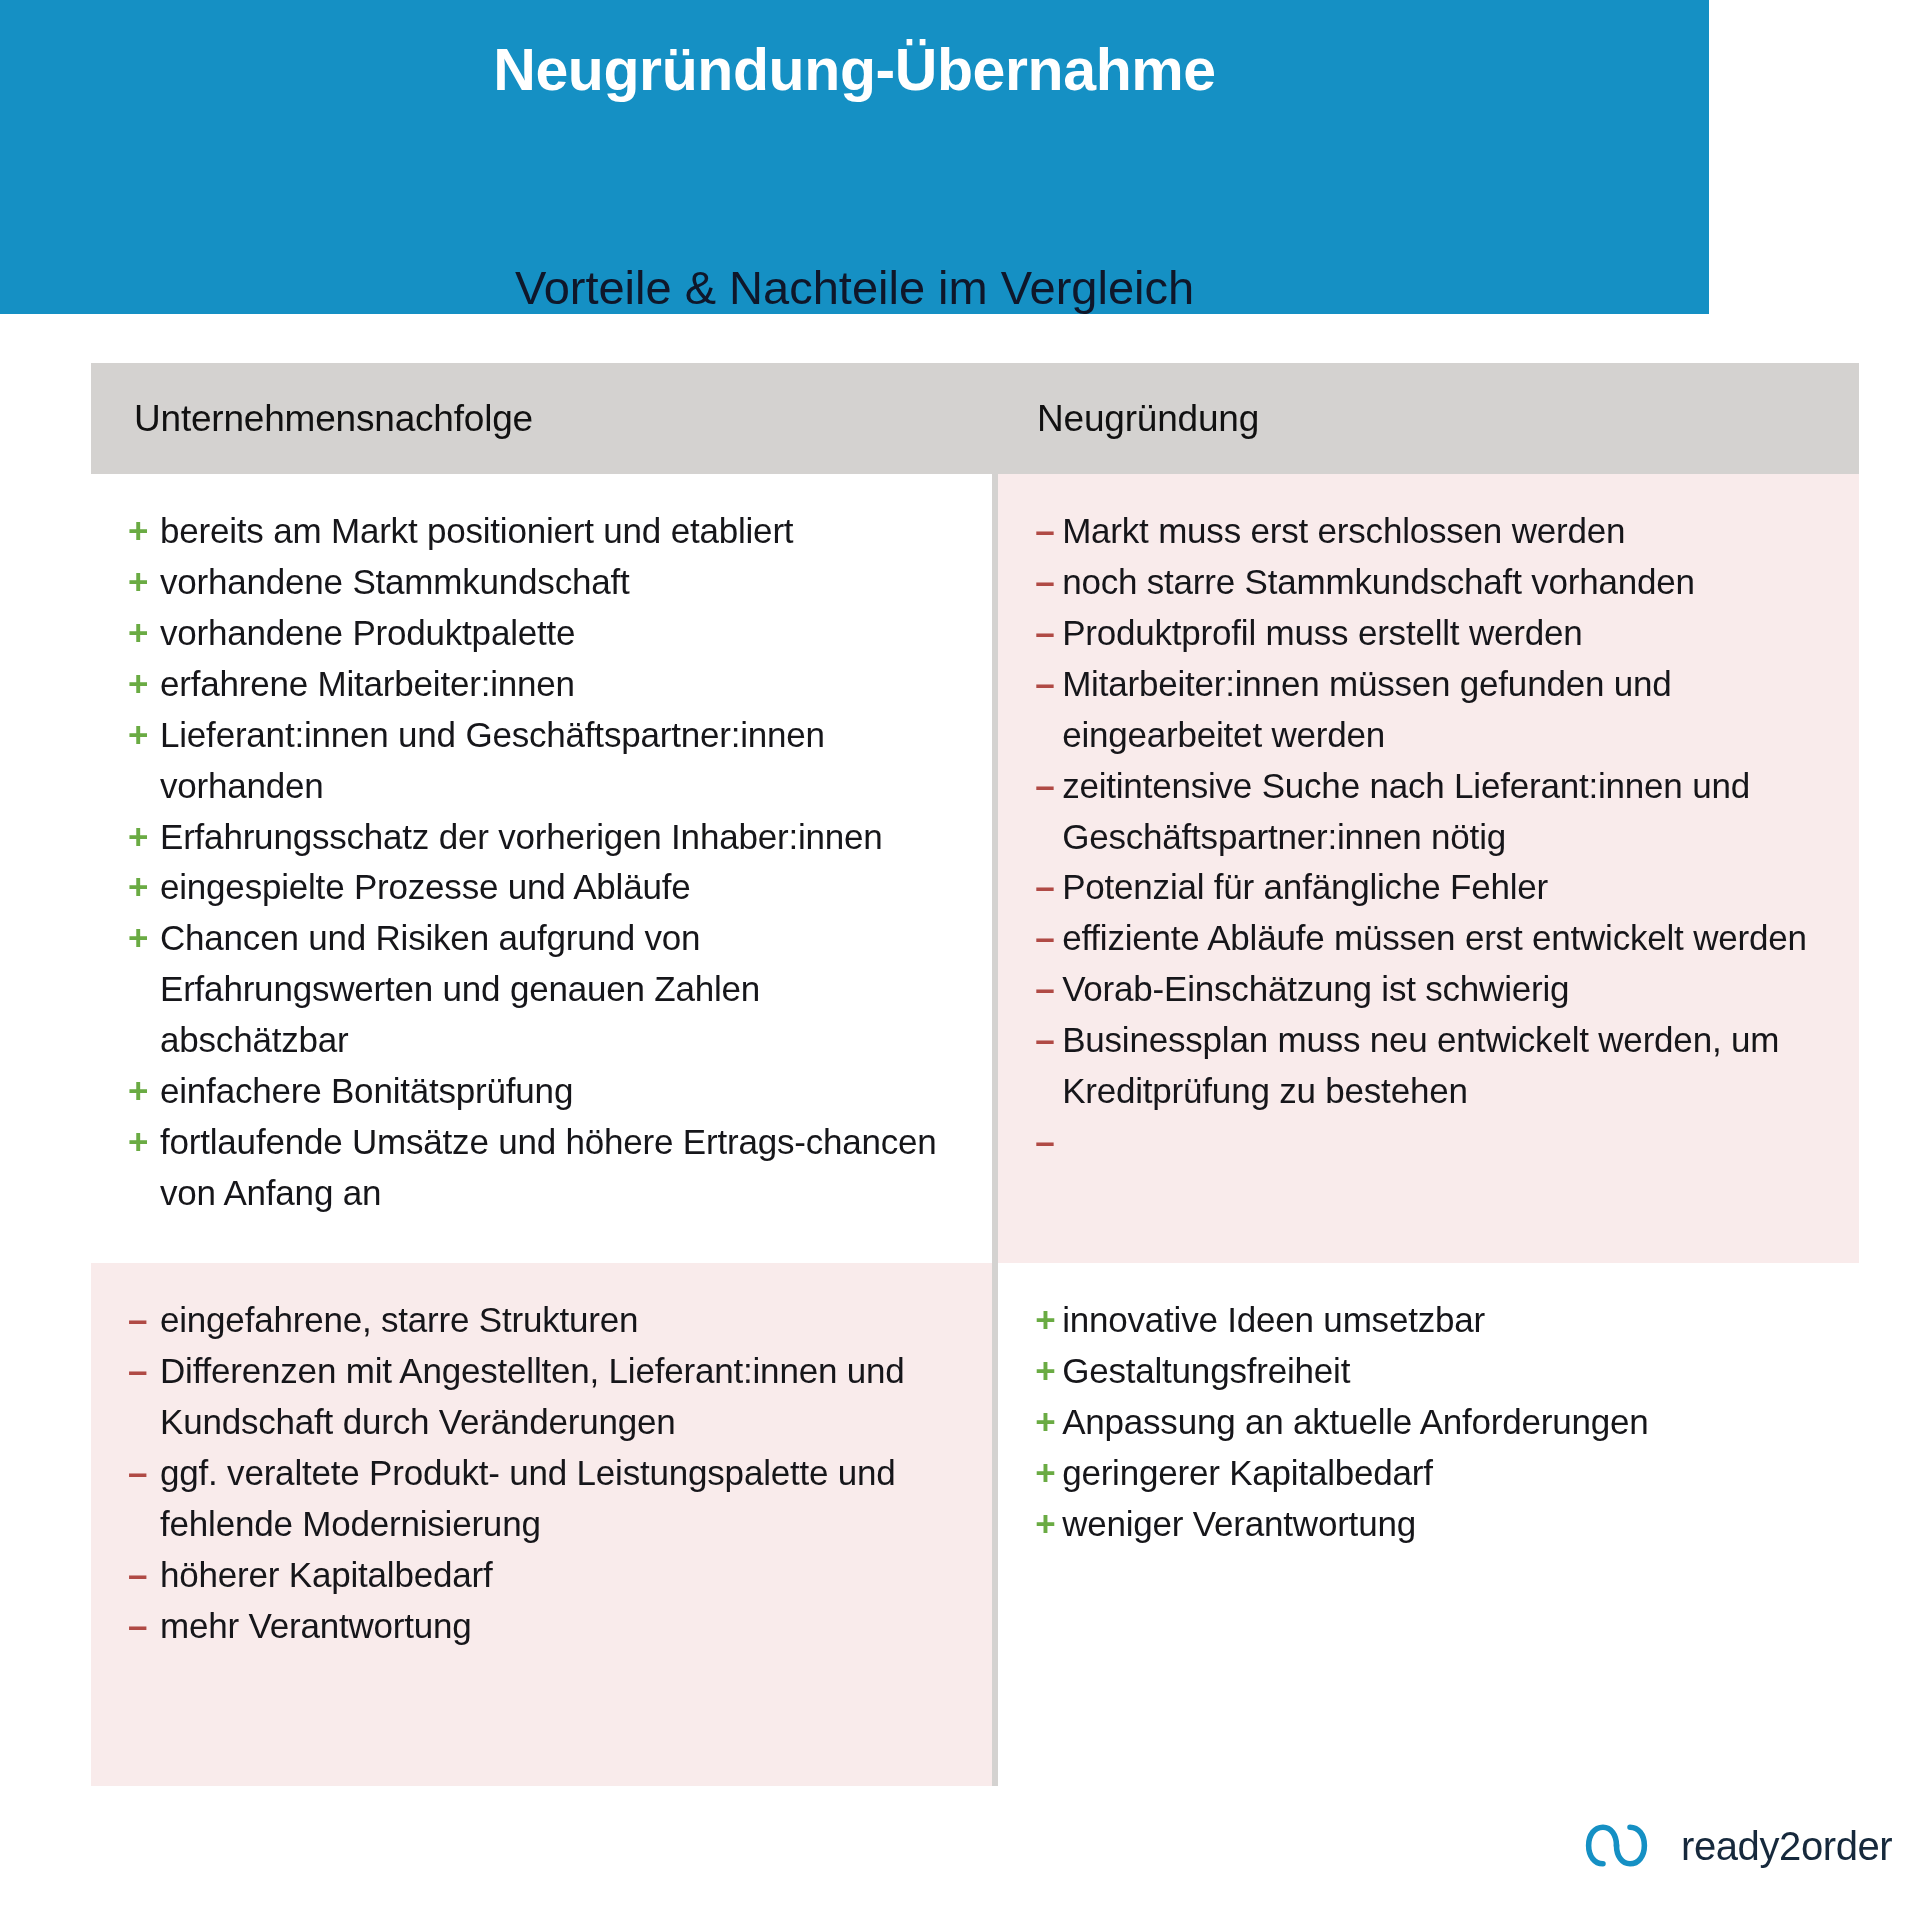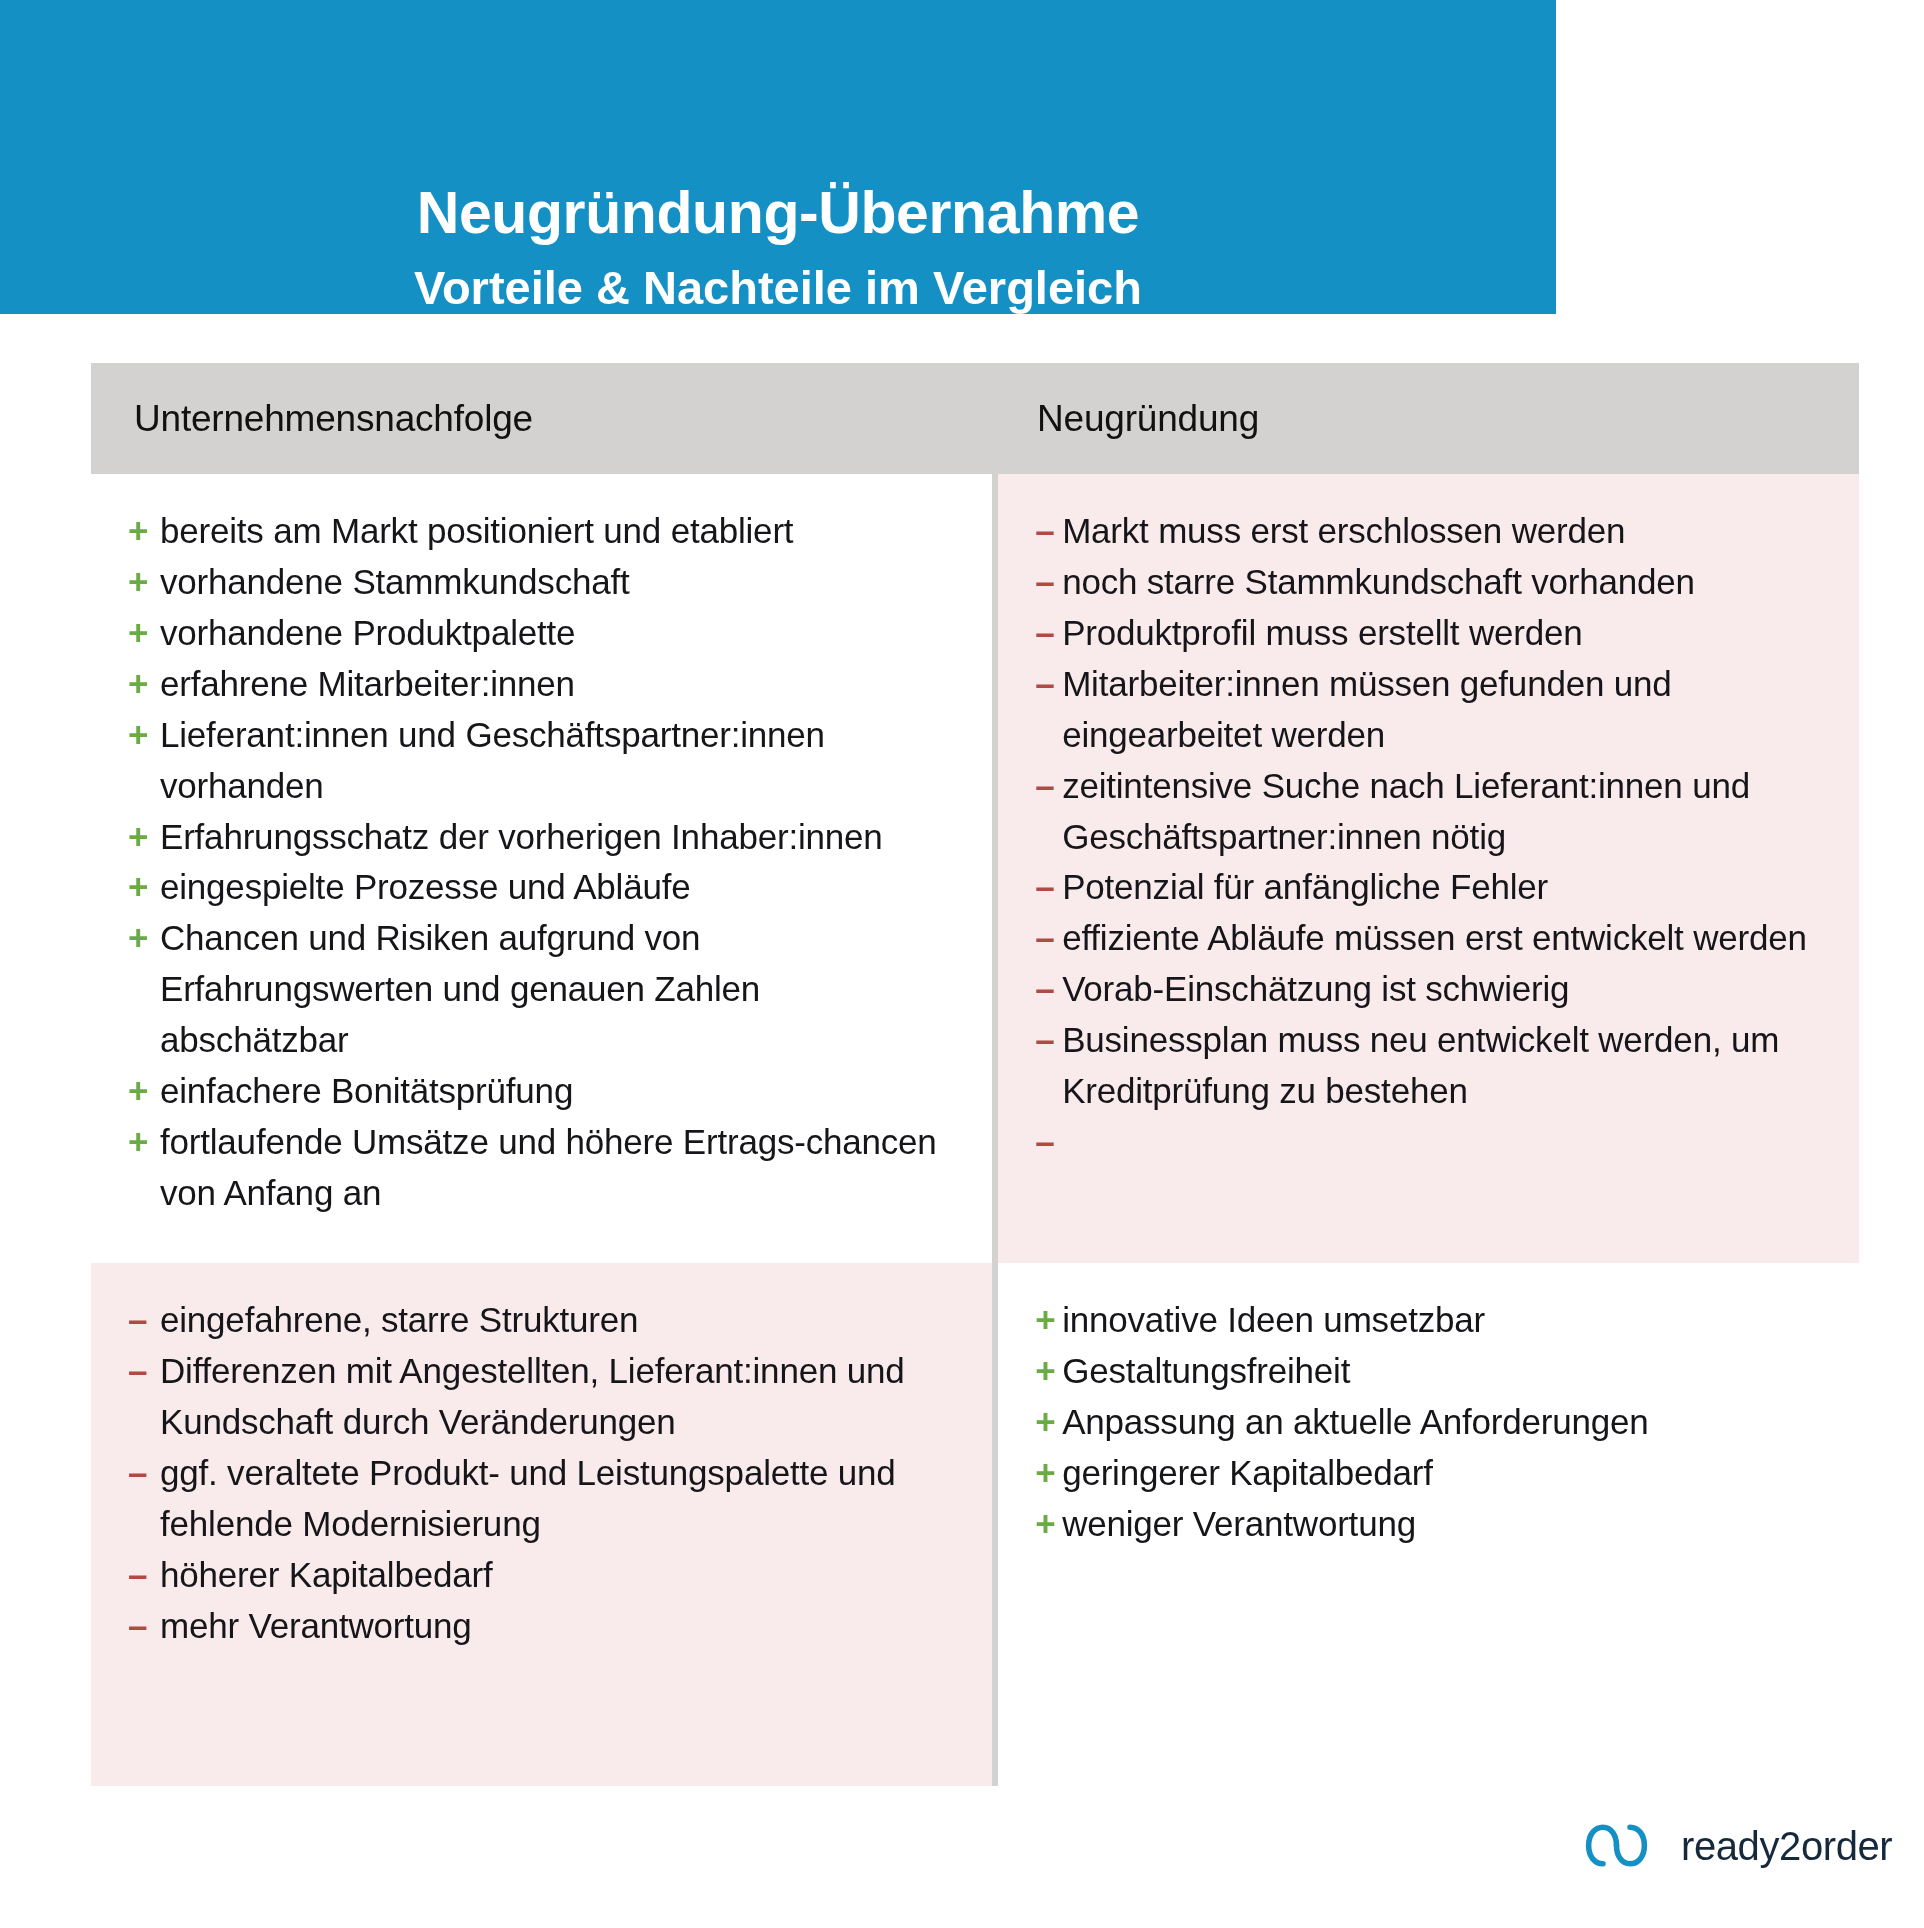--- a/index.html
+++ b/index.html
@@ -14,44 +14,44 @@
     -webkit-font-smoothing: antialiased;
     overflow: hidden;
     position: relative;
   }
 
   
   .banner {
     position: absolute;
     left: 0;
     top: 0;
-    width: 1556px;
+    width: 1709px;
     height: 314px;
     background: #1590c4;
     box-sizing: border-box;
     display: flex;
     flex-direction: column;
     align-items: center;
-    justify-content: flex-end;
+    justify-content: space-between;
     padding-top: 40px;
   }
   .banner-title {
     color: #ffffff;
     font-size: 59px;
     font-weight: bold;
     letter-spacing: -0.4px;
     line-height: 1.05;
     text-align: center;
     margin: 0;
     white-space: nowrap;
   }
   .banner-subtitle {
-    color: #ffffff;
+    color: #0f172a;
     font-size: 47px;
-    font-weight: bold;
+    font-weight: normal;
     line-height: 1.1;
     text-align: center;
     margin: 17.6px 0 0 0;
     white-space: nowrap;
   }
 
   
   .table {
     position: absolute;
     left: 91px;

